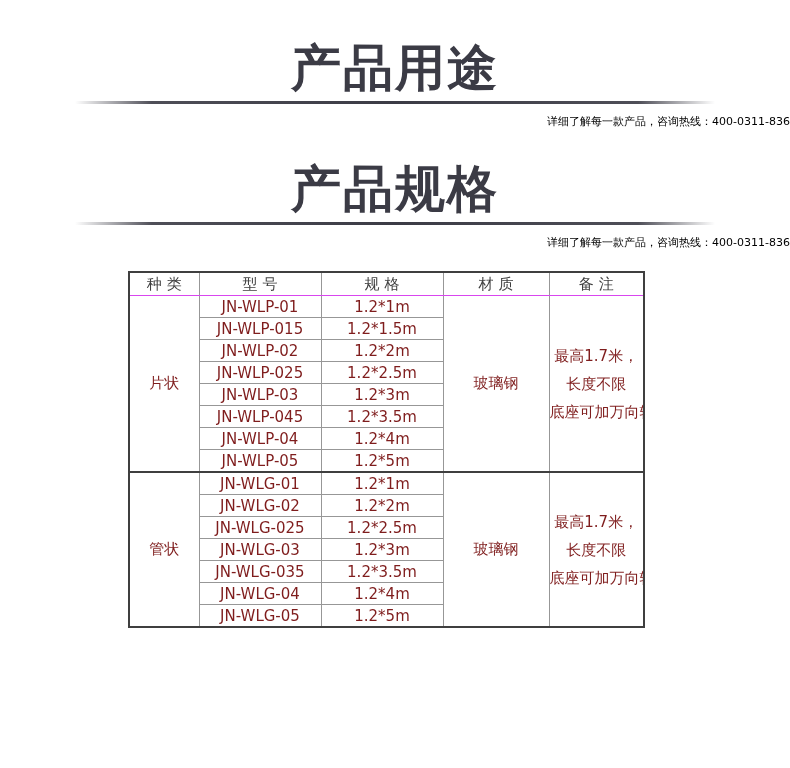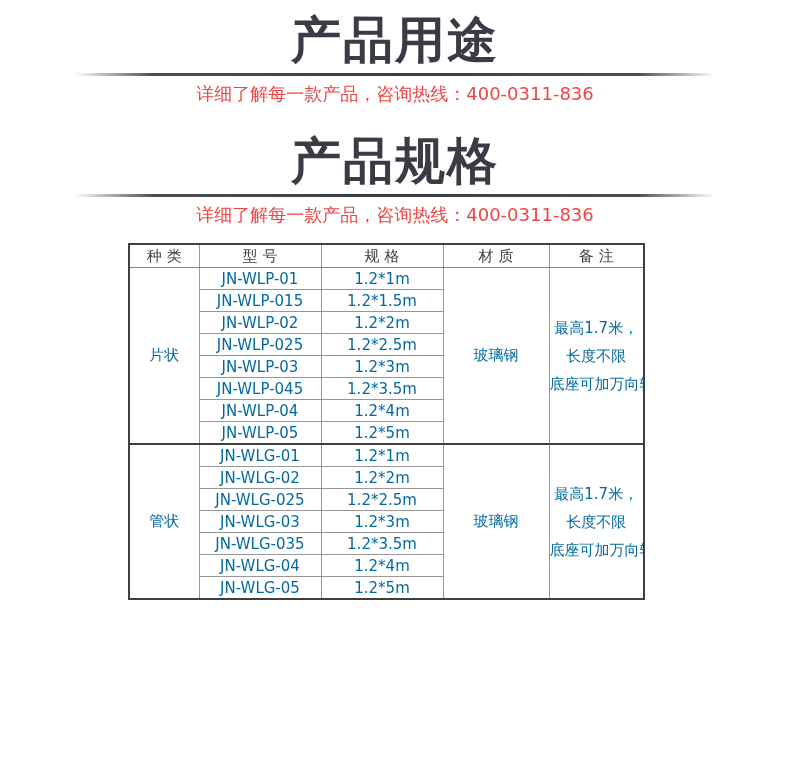--- a/index.html
+++ b/index.html
@@ -10,21 +10,21 @@
   }
   .page {
     width: 790px;
     height: 768px;
     margin: 0 auto;
     background: #ffffff;
     overflow: hidden;
   }
   .section-title {
     margin: 0;
-    padding-top: 12px;
+    padding-top: 40px;
     font-size: 50px;
     line-height: 56px;
     font-weight: 900;
     letter-spacing: 2px;
     text-align: center;
     color: #3b3b45;
   }
   .section-title.second {
     padding-top: 28px;
   }
@@ -34,24 +34,24 @@
     margin: 5px auto 0 auto;
     background: linear-gradient(to right,
       rgba(59,59,69,0) 0%,
       rgba(59,59,69,0.9) 12%,
       rgba(59,59,69,1) 50%,
       rgba(59,59,69,0.9) 88%,
       rgba(59,59,69,0) 100%);
   }
   .hotline {
     margin-top: 7px;
-    text-align: center;
-    font-size: 18px;
+    text-align: right;
+    font-size: 11px;
     line-height: 22px;
-    color: #ef4444;
+    color: #000000;
   }
   .usage-paragraph {
     width: 716px;
     margin: 15px auto 0 auto;
     font-size: 17.8px;
     line-height: 26px;
     color: #3d3d3d;
     text-align: justify;
     text-justify: inter-ideograph;
   }
@@ -64,21 +64,21 @@
     width: 515px;
     background: #ffffff;
   }
   table.spec-table th,
   table.spec-table td {
     border: 1px solid #979797;
     text-align: center;
     vertical-align: middle;
     padding: 0;
     font-size: 15px;
-    color: #0369a1;
+    color: #7f1d1d;
     height: 21px;
     overflow: hidden;
     white-space: nowrap;
   }
   table.spec-table th {
     font-weight: 400;
     color: #3f3f3f;
     border-bottom: 1px solid #d946ef;
     height: 22px;
   }

